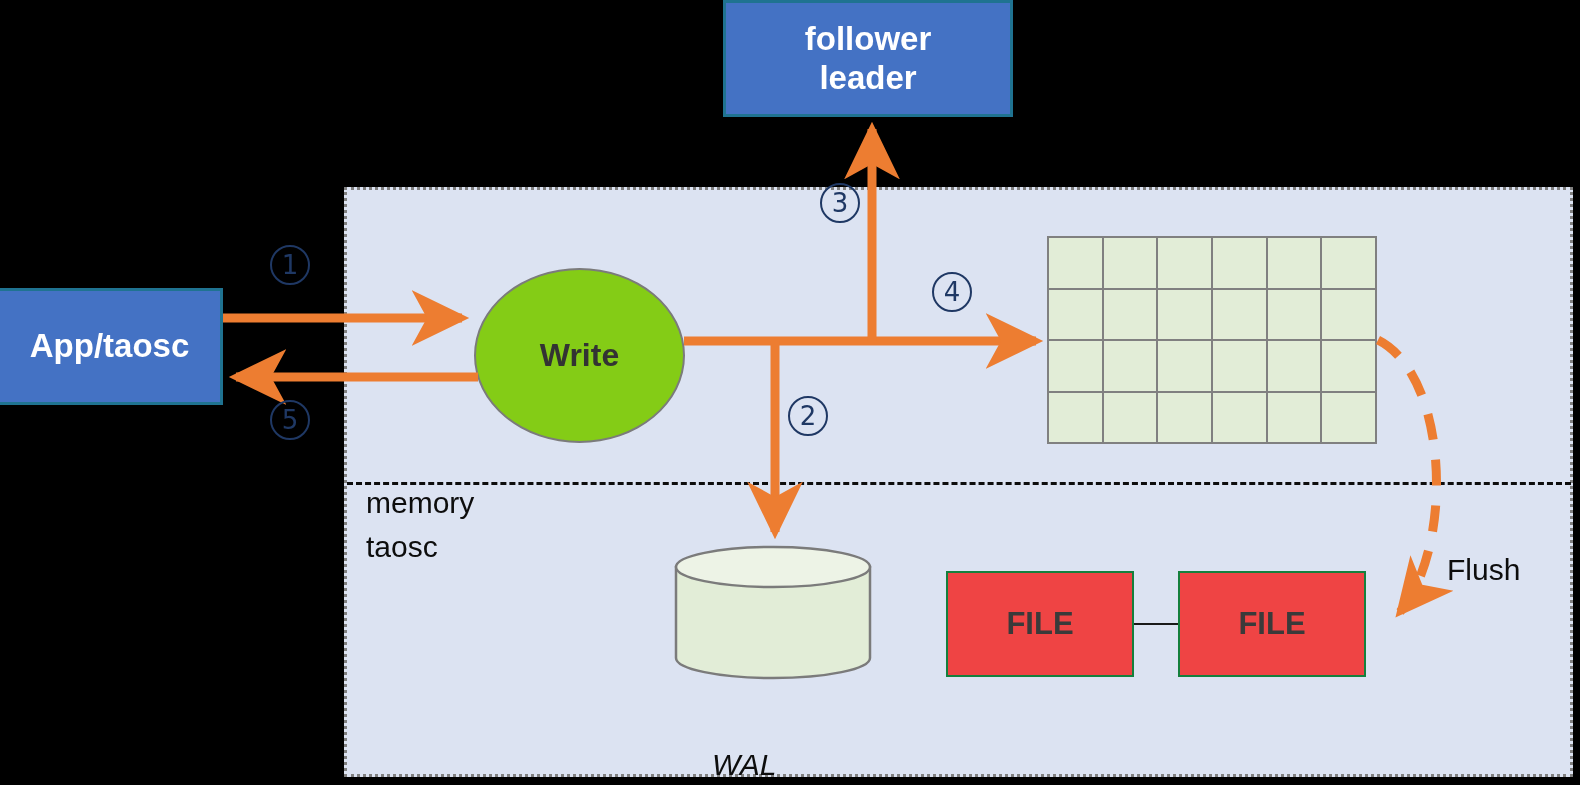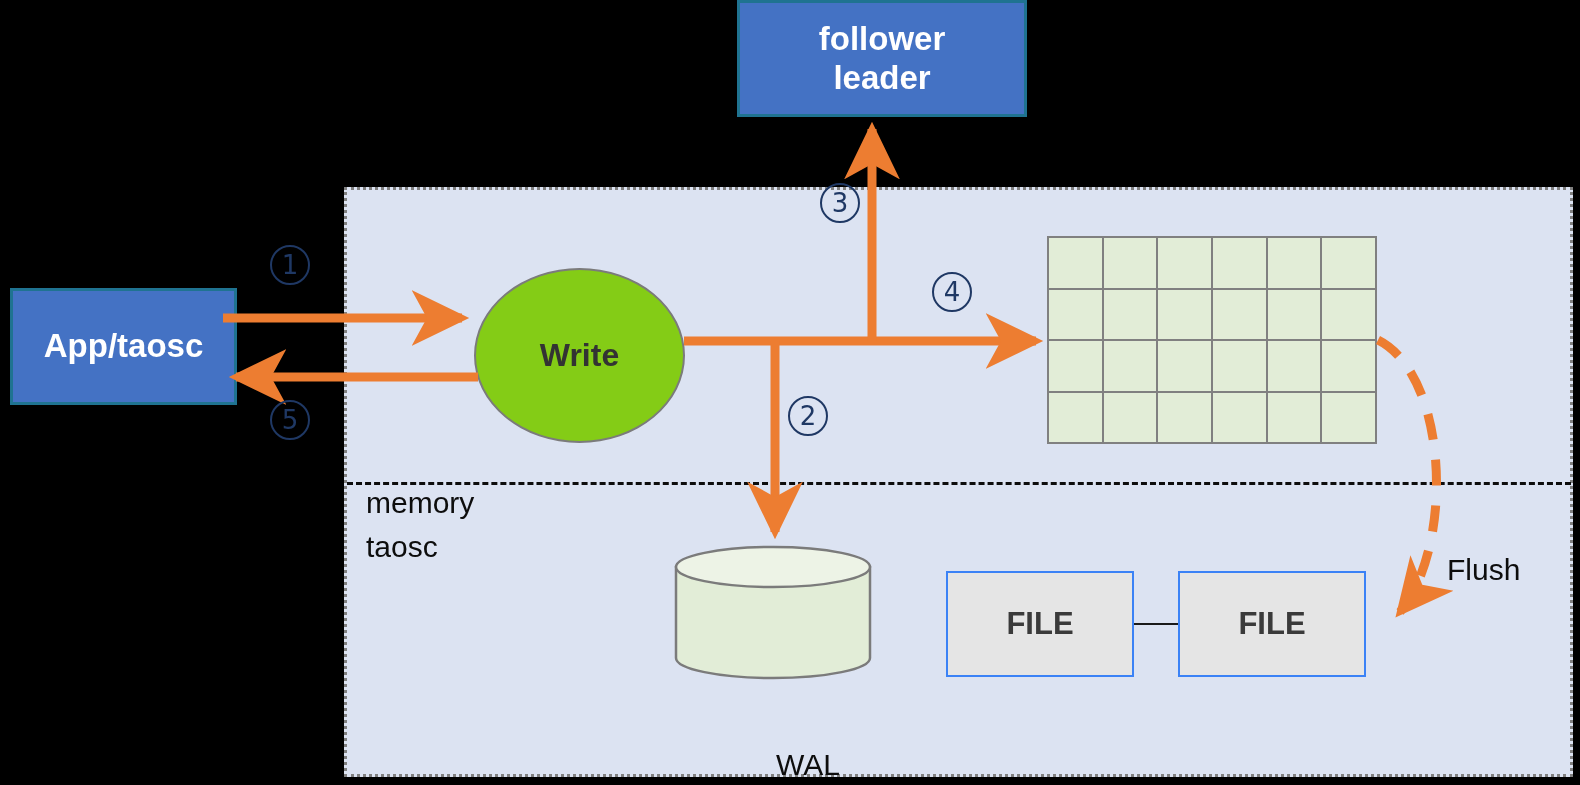--- a/index.html
+++ b/index.html
@@ -32,21 +32,20 @@
     background: #4472C4;
     border: 3px solid #1F7391;
     box-sizing: border-box;
     color: #FFFFFF;
     font-weight: bold;
     display: flex;
     align-items: center;
     justify-content: center;
     text-align: center;
     line-height: 1.18;
-    margin-left: 14px;
   }
   #follower-vnode {
     left: 723px; top: 0px; width: 290px; height: 117px;
     font-size: 33px;
   }
   #app-taosc {
     left: -4px; top: 288px; width: 227px; height: 117px;
     font-size: 33px;
   }
   
@@ -81,22 +80,22 @@
   #memtable .cell { background: #E2EDD7; }
   
   #wal-cylinder {
     position: absolute;
     left: 674px; top: 545px;
     width: 198px; height: 135px;
   }
   
   .file-box {
     position: absolute;
-    background: #e5e5e5;
-    border: 2px solid #3b82f6;
+    background: #ef4444;
+    border: 2px solid #15803d;
     box-sizing: border-box;
     display: flex;
     align-items: center;
     justify-content: center;
     color: #3A3A3A;
     font-size: 31px;
     font-weight: bold;
     top: 571px;
     height: 106px;
   }
@@ -111,21 +110,21 @@
   
   .plain-label {
     position: absolute;
     color: #0D0D0D;
     font-size: 30px;
     white-space: nowrap;
     margin-top: 43px;
   }
   #label-memory { left: 366px; top: 443px; }
   #label-disk   { left: 366px; top: 487px; }
-  #label-wal    { left: 776px; top: 705px; }
+  #label-wal    { left: 712px; top: 705px; font-style: italic; }
   #label-flush  { left: 1447px; top: 510px; }
   #label-leader { left: 1330px; top: 707px; }
   
   #mem-disk-divider {
     position: absolute;
     left: 347px; top: 482px;
     width: 1224px; height: 0;
     border-top: 3px dashed #0D0D0D;
   }
   

